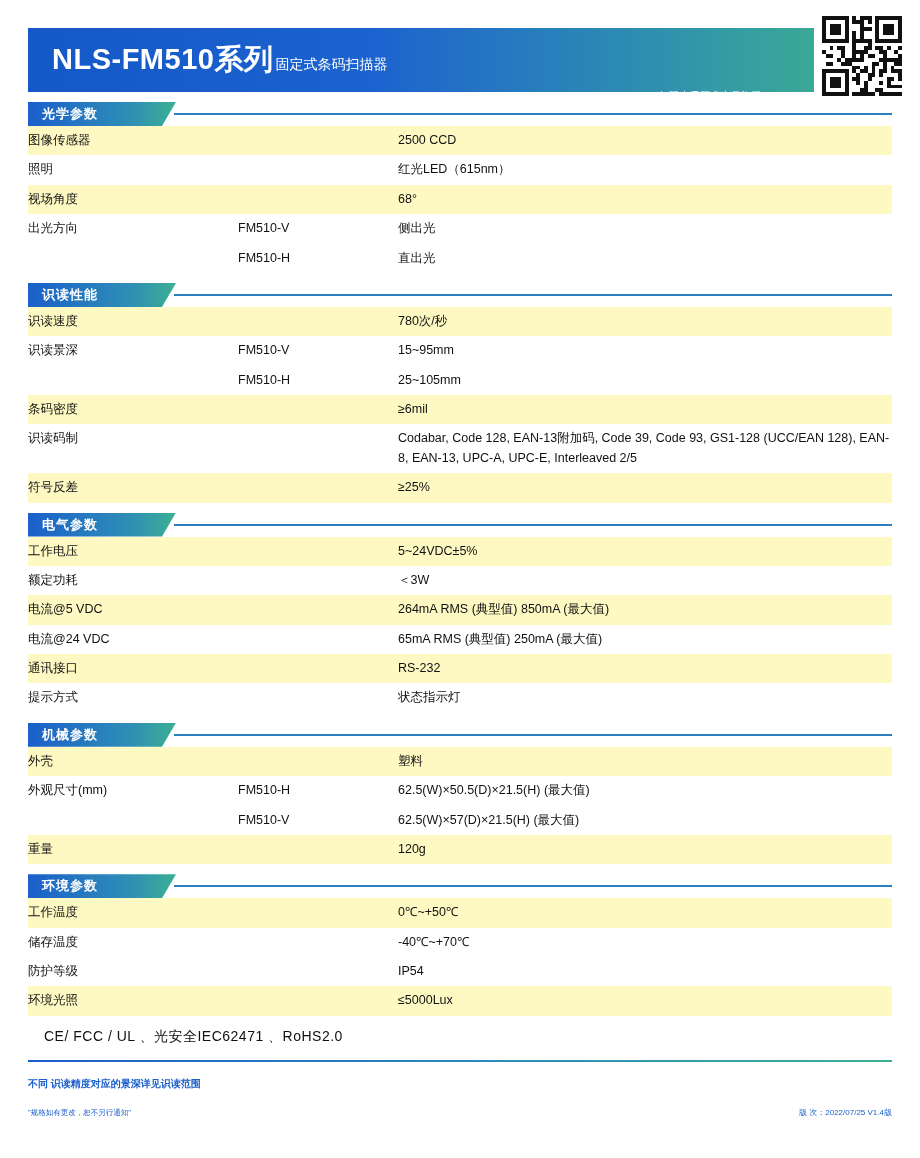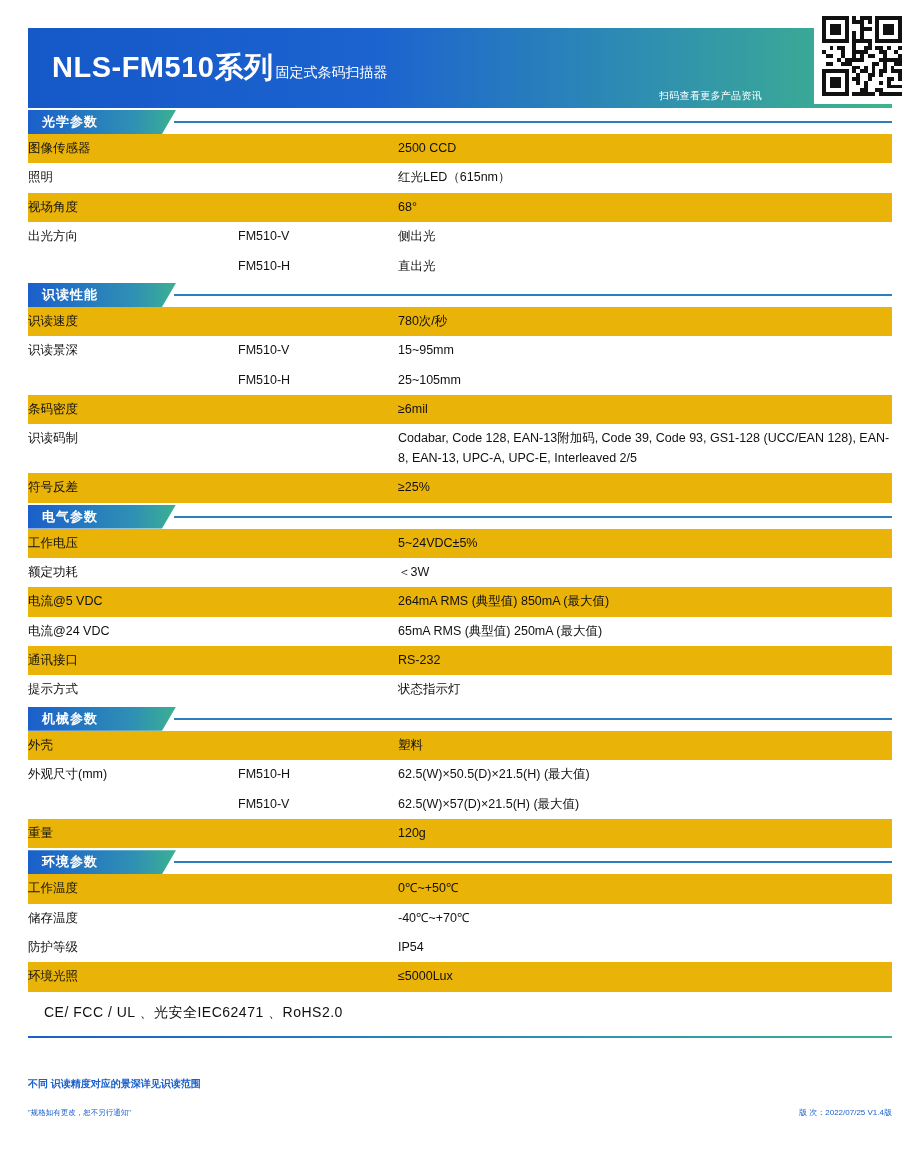--- a/index.html
+++ b/index.html
@@ -12,21 +12,21 @@
     font-family: "Liberation Sans", sans-serif;
     color: #1a1a1a;
     position: relative;
     overflow: hidden;
   }
 
   
   .header {
     position: relative;
     margin: 28px 28px 0 28px;
-    height: 80px;
+    height: 64px;
     background: linear-gradient(90deg, #1558c8 0%, #1c63cf 40%, #2f8fb0 72%, #3fb58a 100%);
     display: flex;
     align-items: center;
   }
   .header-title-wrap {
     display: flex;
     align-items: baseline;
     margin-left: 24px;
   }
   .header-title {
@@ -62,21 +62,21 @@
     width: 100%; height: 100%;
     position: relative;
     background: #ffffff;
   }
   .qr-cell { position: absolute; background: #111; }
 
   
   .section-bar {
     position: relative;
     height: 24px;
-    margin-top: 2px;
+    margin-top: 10px;
     display: flex;
     align-items: center;
   }
   .section-tag {
     height: 24px;
     min-width: 148px;
     padding: 0 22px 0 14px;
     background: linear-gradient(90deg, #1a5fcb 0%, #2f8fb5 70%, #3bb092 100%);
     color: #fff;
     font-size: 13px;
@@ -101,21 +101,21 @@
   table.spec {
     width: 100%;
     border-collapse: collapse;
     font-size: 12.5px;
   }
   table.spec td {
     padding: 5px 0 5px 0;
     vertical-align: top;
     line-height: 1.55;
   }
-  table.spec tr.alt td { background: #eab308; }
+  table.spec tr.alt td { background: #fef9c3; }
   td.c-label { width: 210px; padding-left: 14px; color: #111; }
   td.c-model { width: 160px; color: #111; }
   td.c-value { color: #111; padding-right: 10px; }
 
   .cert-line {
     font-size: 14px;
     padding: 12px 0 10px 16px;
     color: #111;
     letter-spacing: 0.5px;
   }

